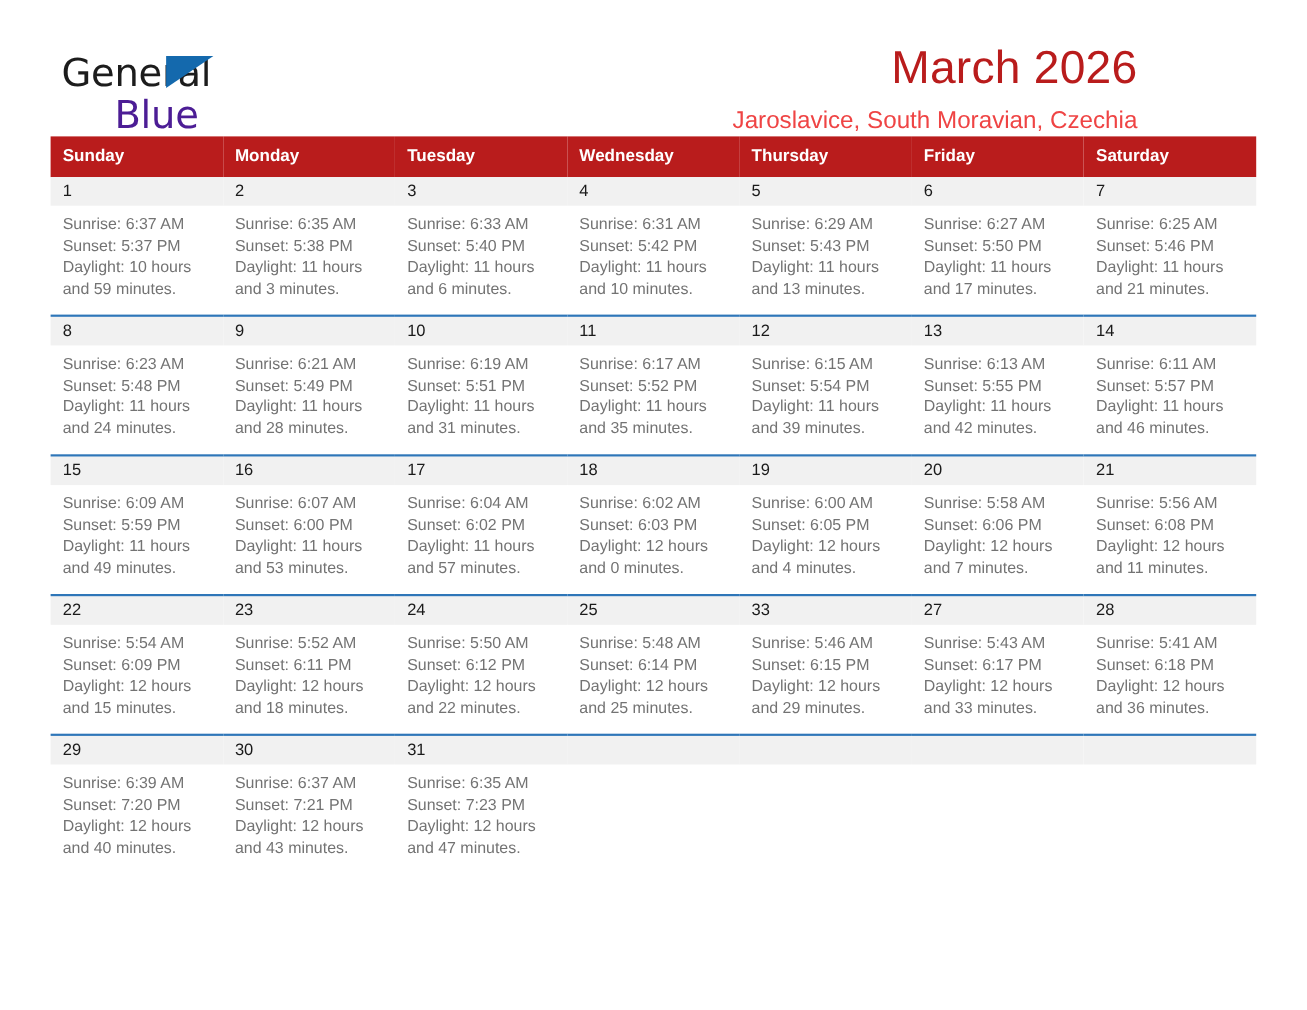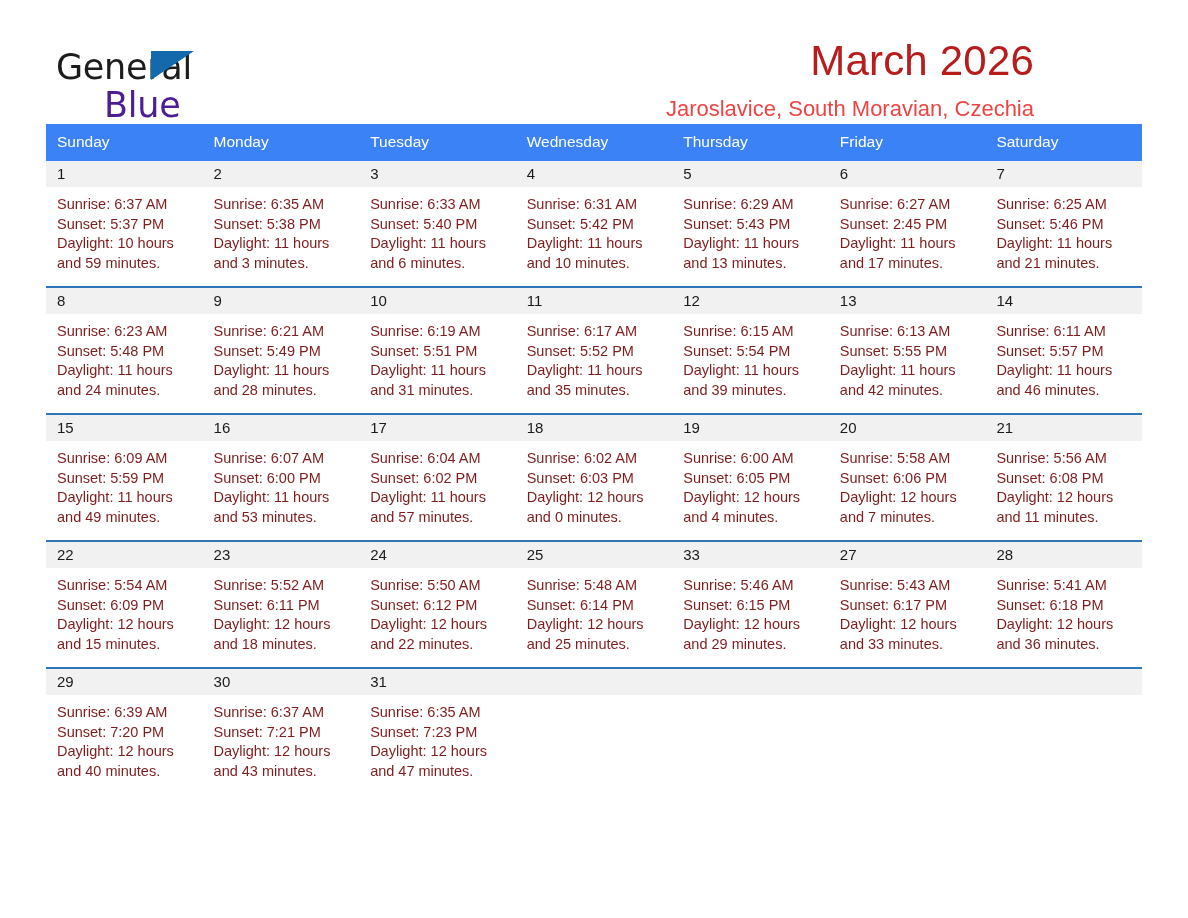--- a/index.html
+++ b/index.html
@@ -84,24 +84,24 @@
   }
 
   
   .calendar {
     margin: 14px 46px 0 46px;
     width: 1096px;
     border-collapse: collapse;
     table-layout: fixed;
   }
   .calendar th {
-    background: #3b82f6;
+    background: #b91c1c;
     color: #ffffff;
     font-size: 15.5px;
-    font-weight: 400;
+    font-weight: 700;
     text-align: left;
     padding: 9px 0 10px 11px;
     border: 0;
   }
   .calendar td {
     vertical-align: top;
     padding: 0;
     border: 0;
     border-top: 2px solid #2e76b8;
     height: 125px;
@@ -114,21 +114,21 @@
     font-size: 15px;
     color: #1a1a1a;
     padding: 5px 0 6px 11px;
     line-height: 1;
     min-height: 15px;
   }
   .daybody {
     padding: 8px 8px 0 11px;
     font-size: 14.5px;
     line-height: 19.6px;
-    color: #7f1d1d;
+    color: #737373;
   }
   .daybody div { white-space: nowrap; }
   .daybody .daylight { white-space: normal; }
   td.empty .daynum { background: #f1f1f1; }
 </style>
 </head>
 <body>
 
 <div class="page">
 
@@ -201,21 +201,21 @@
             <div class="daybody">
               <div>Sunrise: 6:29 AM</div>
               <div>Sunset: 5:43 PM</div>
               <div class="daylight">Daylight: 11 hours and 13 minutes.</div>
             </div>
           </td>
         <td>
             <div class="daynum">6</div>
             <div class="daybody">
               <div>Sunrise: 6:27 AM</div>
-              <div>Sunset: 2:45 PM</div>
+              <div>Sunset: 5:50 PM</div>
               <div class="daylight">Daylight: 11 hours and 17 minutes.</div>
             </div>
           </td>
         <td>
             <div class="daynum">7</div>
             <div class="daybody">
               <div>Sunrise: 6:25 AM</div>
               <div>Sunset: 5:46 PM</div>
               <div class="daylight">Daylight: 11 hours and 21 minutes.</div>
             </div>

